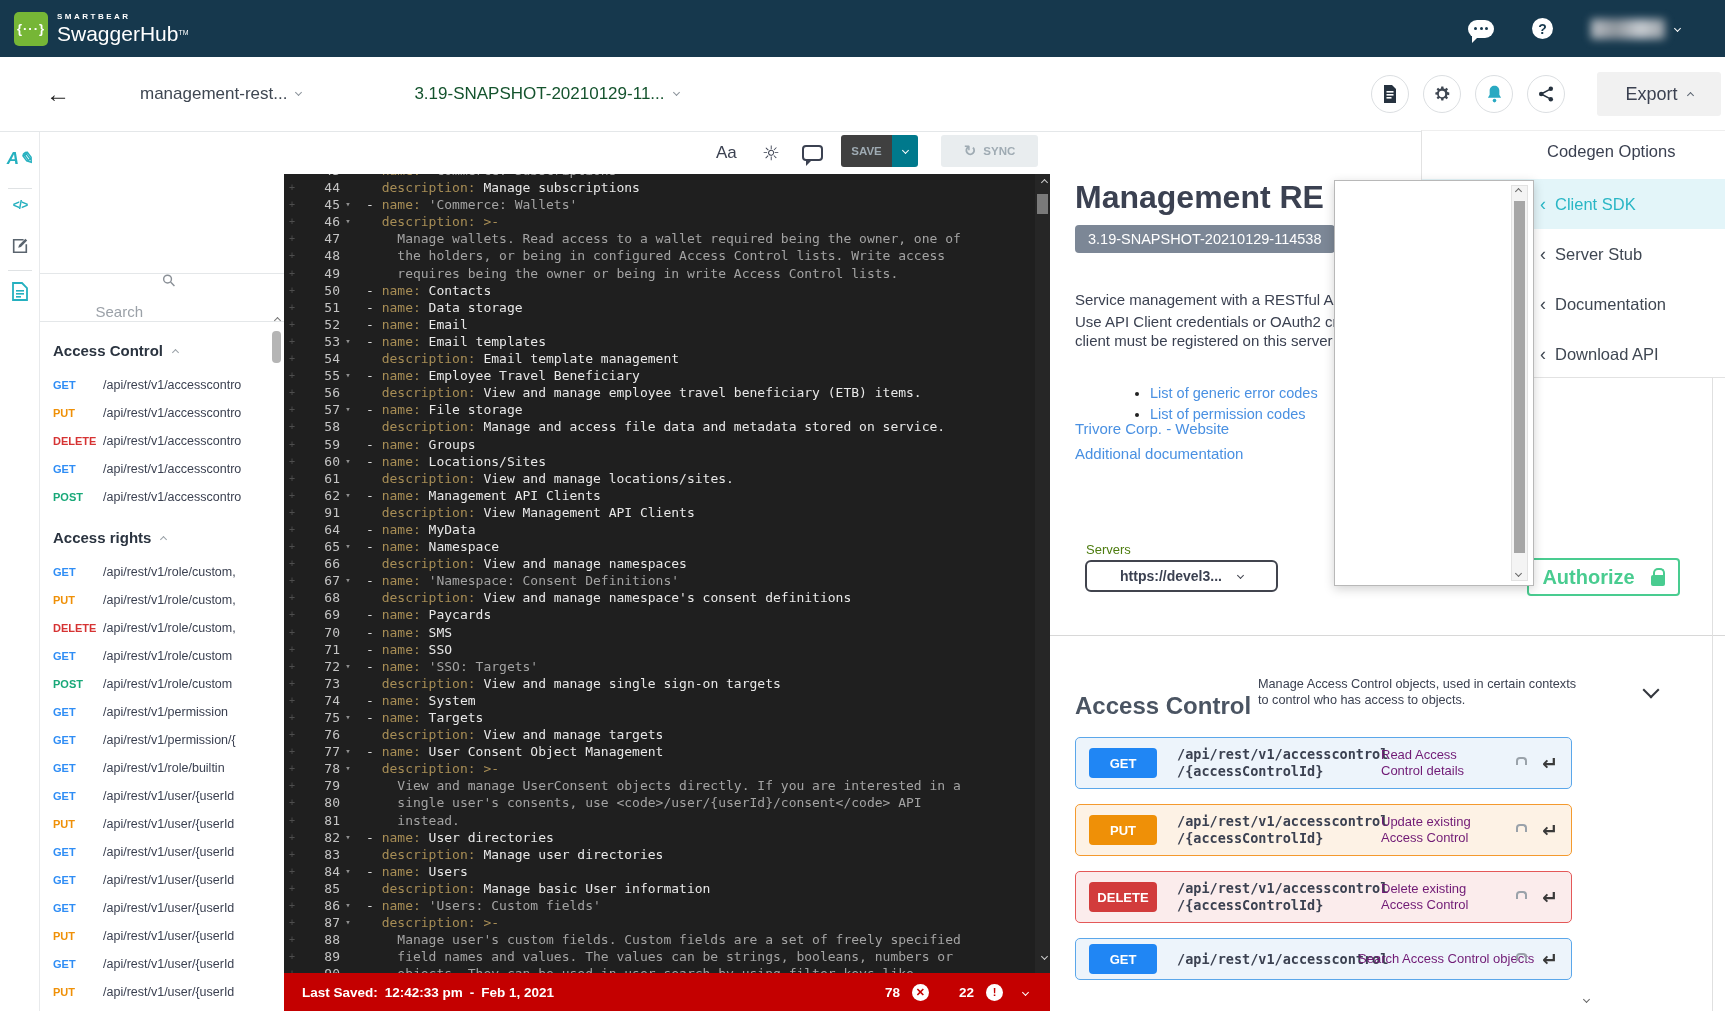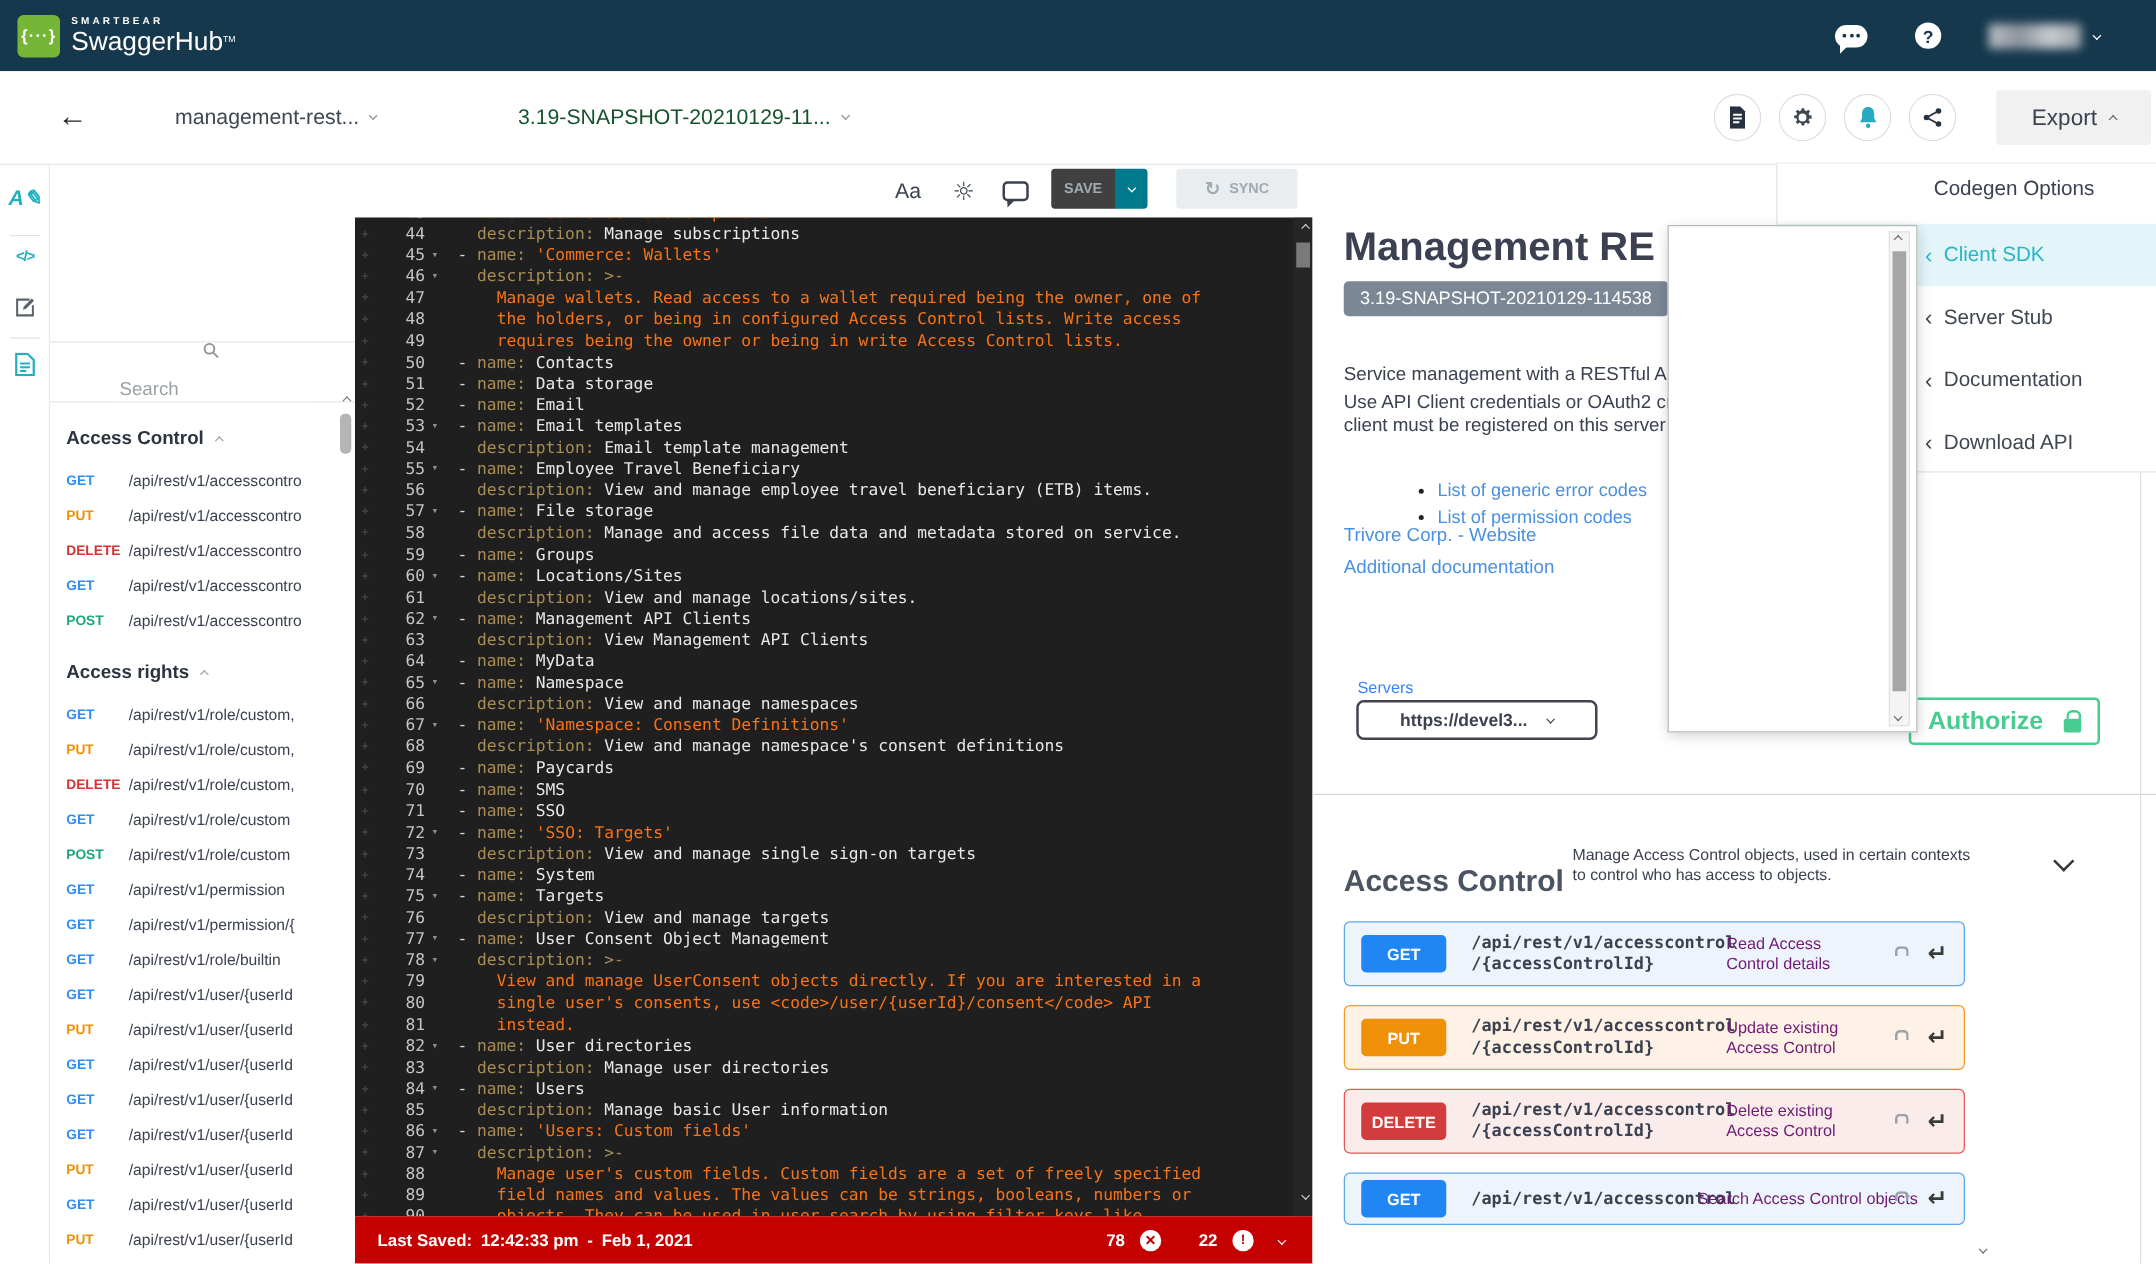--- a/index.html
+++ b/index.html
@@ -89,21 +89,21 @@
   .sync-btn .ico{font-size:15px;font-family:"DejaVu Sans",sans-serif;}
 
   
   .editor{position:absolute;left:284px;top:174px;width:766px;height:799px;background:#1f1f1f;overflow:hidden;}
   .code{position:absolute;left:0;top:-12px;font-family:"DejaVu Sans Mono",monospace;font-size:13px;line-height:17.1px;}
   .cl{display:flex;white-space:pre;}
   .cl .plus{width:16px;text-align:center;color:#4e4e4e;font-size:10px;flex:none;}
   .cl .num{width:40px;text-align:right;color:#c5c5c5;flex:none;}
   .cl .fold{width:16px;text-align:center;color:#8f8f8f;font-size:9px;flex:none;}
   .cl .src{padding-left:10px;}
-  .tk-p{color:#d8d8d8}.tk-k{color:#a78d55}.tk-v{color:#e8e8e8}.tk-s{color:#f97316}
+  .tk-p{color:#d8d8d8}.tk-k{color:#a78d55}.tk-v{color:#e8e8e8}.tk-s{color:#a3a3a3}
   .ed-sb-track{position:absolute;right:0;top:0;width:15px;height:100%;background:#262626;}
   .ed-sb-up{position:absolute;right:3px;top:6px;color:#cfcfcf;}
   .ed-sb-thumb{position:absolute;right:2px;top:20px;width:11px;height:20px;background:#7a7a7a;}
   .ed-sb-down{position:absolute;right:3px;bottom:14px;color:#cfcfcf;}
 
   
   .statusbar{position:absolute;left:284px;top:973px;width:766px;height:38px;background:#c40000;color:#fff;
              display:flex;align-items:center;font-size:13.5px;font-weight:600;}
   .st-left{margin-left:18px;display:flex;gap:7px;align-items:center;}
   .st-right{margin-left:auto;margin-right:22px;display:flex;align-items:center;gap:12px;}
@@ -117,21 +117,21 @@
   .badge-row{position:absolute;left:25px;top:93px;display:flex;gap:7px;}
   .ver-badge{background:#7c8796;color:#fff;font-size:14.5px;padding:6px 13px;border-radius:4px;white-space:nowrap;}
   .oas-badge{background:#9bc20e;width:62px;border-radius:4px;}
   .doc-p1{position:absolute;left:25px;top:144px;font-size:15px;}
   .doc-p2{position:absolute;left:25px;top:180px;font-size:15px;line-height:19px;white-space:nowrap;}
   .doc-links{position:absolute;left:60px;top:238px;font-size:14.5px;}
   .doc-links li{margin-bottom:5px;color:#222;}
   .doc-links a{color:#4990e2;text-decoration:none;}
   .link{color:#4990e2;font-size:15px;text-decoration:none;position:absolute;left:25px;}
   .link-site{top:288px;} .link-docs{top:313px;}
-  .servers-label{position:absolute;left:36px;top:410px;font-size:13px;color:#3b82f6;}
+  .servers-label{position:absolute;left:36px;top:410px;font-size:13px;color:#4d7c0f;}
   .server-select{position:absolute;left:35px;top:428px;width:193px;height:32px;border:2px solid #41444e;border-radius:6px;
                  display:flex;align-items:center;justify-content:center;gap:16px;font-size:14px;font-weight:bold;}
   .server-select .cv{color:#41444e;margin-top:-2px;}
   .authorize-btn{position:absolute;left:477px;top:426px;width:153px;height:38px;border:2px solid #49cc90;border-radius:4px;
                  display:flex;align-items:center;justify-content:center;gap:16px;color:#49cc90;font-size:20px;font-weight:bold;background:#fff;}
   .padlock{position:relative;width:14px;height:11px;background:#49cc90;border-radius:2px;margin-top:7px;}
   .padlock::before{content:"";position:absolute;left:2px;top:-7px;width:8px;height:7px;border:2px solid #49cc90;border-bottom:none;border-radius:5px 5px 0 0;}
   .doc-divider{position:absolute;left:0;top:503px;width:675px;border-top:1px solid #d8d8d8;}
   .sec-head-title{position:absolute;left:25px;top:540px;font-size:24px;color:#4a5462;}
   .sec-head-desc{position:absolute;left:208px;top:545px;font-size:12.7px;line-height:15.5px;color:#3b4151;}
@@ -427,21 +427,21 @@
         <div class="cl"><span class="plus">+</span><span class="num">53</span><span class="fold">▾</span><span class="src"><span class="tk-p">- </span><span class="tk-k">name:</span><span class="tk-v"> Email templates</span></span></div>
         <div class="cl"><span class="plus">+</span><span class="num">54</span><span class="fold"></span><span class="src"><span class="tk-p">  </span><span class="tk-k">description:</span><span class="tk-v"> Email template management</span></span></div>
         <div class="cl"><span class="plus">+</span><span class="num">55</span><span class="fold">▾</span><span class="src"><span class="tk-p">- </span><span class="tk-k">name:</span><span class="tk-v"> Employee Travel Beneficiary</span></span></div>
         <div class="cl"><span class="plus">+</span><span class="num">56</span><span class="fold"></span><span class="src"><span class="tk-p">  </span><span class="tk-k">description:</span><span class="tk-v"> View and manage employee travel beneficiary (ETB) items.</span></span></div>
         <div class="cl"><span class="plus">+</span><span class="num">57</span><span class="fold">▾</span><span class="src"><span class="tk-p">- </span><span class="tk-k">name:</span><span class="tk-v"> File storage</span></span></div>
         <div class="cl"><span class="plus">+</span><span class="num">58</span><span class="fold"></span><span class="src"><span class="tk-p">  </span><span class="tk-k">description:</span><span class="tk-v"> Manage and access file data and metadata stored on service.</span></span></div>
         <div class="cl"><span class="plus">+</span><span class="num">59</span><span class="fold"></span><span class="src"><span class="tk-p">- </span><span class="tk-k">name:</span><span class="tk-v"> Groups</span></span></div>
         <div class="cl"><span class="plus">+</span><span class="num">60</span><span class="fold">▾</span><span class="src"><span class="tk-p">- </span><span class="tk-k">name:</span><span class="tk-v"> Locations/Sites</span></span></div>
         <div class="cl"><span class="plus">+</span><span class="num">61</span><span class="fold"></span><span class="src"><span class="tk-p">  </span><span class="tk-k">description:</span><span class="tk-v"> View and manage locations/sites.</span></span></div>
         <div class="cl"><span class="plus">+</span><span class="num">62</span><span class="fold">▾</span><span class="src"><span class="tk-p">- </span><span class="tk-k">name:</span><span class="tk-v"> Management API Clients</span></span></div>
-        <div class="cl"><span class="plus">+</span><span class="num">63</span><span class="fold"></span><span class="src"><span class="tk-p">  </span><span class="tk-k">description:</span><span class="tk-v"> View Management API Clients</span></span></div>
+        <div class="cl"><span class="plus">+</span><span class="num">91</span><span class="fold"></span><span class="src"><span class="tk-p">  </span><span class="tk-k">description:</span><span class="tk-v"> View Management API Clients</span></span></div>
         <div class="cl"><span class="plus">+</span><span class="num">64</span><span class="fold"></span><span class="src"><span class="tk-p">- </span><span class="tk-k">name:</span><span class="tk-v"> MyData</span></span></div>
         <div class="cl"><span class="plus">+</span><span class="num">65</span><span class="fold">▾</span><span class="src"><span class="tk-p">- </span><span class="tk-k">name:</span><span class="tk-v"> Namespace</span></span></div>
         <div class="cl"><span class="plus">+</span><span class="num">66</span><span class="fold"></span><span class="src"><span class="tk-p">  </span><span class="tk-k">description:</span><span class="tk-v"> View and manage namespaces</span></span></div>
         <div class="cl"><span class="plus">+</span><span class="num">67</span><span class="fold">▾</span><span class="src"><span class="tk-p">- </span><span class="tk-k">name:</span><span class="tk-v"> </span><span class="tk-s">'Namespace: Consent Definitions'</span></span></div>
         <div class="cl"><span class="plus">+</span><span class="num">68</span><span class="fold"></span><span class="src"><span class="tk-p">  </span><span class="tk-k">description:</span><span class="tk-v"> View and manage namespace's consent definitions</span></span></div>
         <div class="cl"><span class="plus">+</span><span class="num">69</span><span class="fold"></span><span class="src"><span class="tk-p">- </span><span class="tk-k">name:</span><span class="tk-v"> Paycards</span></span></div>
         <div class="cl"><span class="plus">+</span><span class="num">70</span><span class="fold"></span><span class="src"><span class="tk-p">- </span><span class="tk-k">name:</span><span class="tk-v"> SMS</span></span></div>
         <div class="cl"><span class="plus">+</span><span class="num">71</span><span class="fold"></span><span class="src"><span class="tk-p">- </span><span class="tk-k">name:</span><span class="tk-v"> SSO</span></span></div>
         <div class="cl"><span class="plus">+</span><span class="num">72</span><span class="fold">▾</span><span class="src"><span class="tk-p">- </span><span class="tk-k">name:</span><span class="tk-v"> </span><span class="tk-s">'SSO: Targets'</span></span></div>
         <div class="cl"><span class="plus">+</span><span class="num">73</span><span class="fold"></span><span class="src"><span class="tk-p">  </span><span class="tk-k">description:</span><span class="tk-v"> View and manage single sign-on targets</span></span></div>

